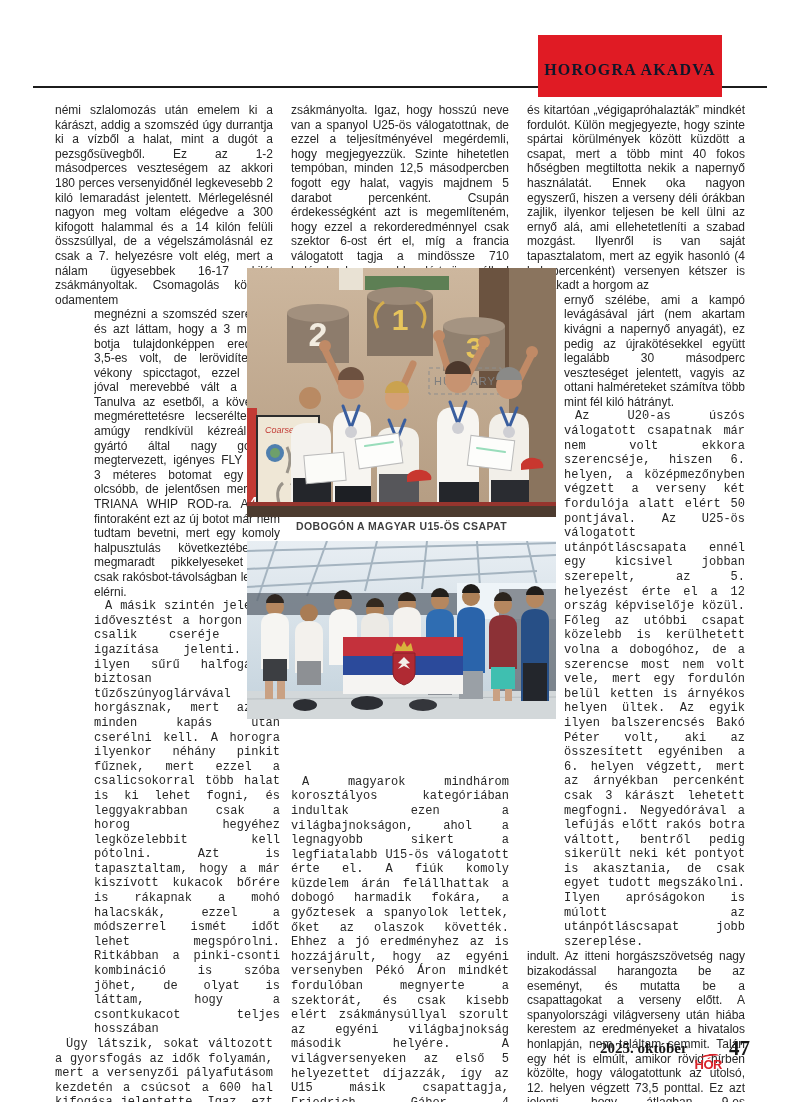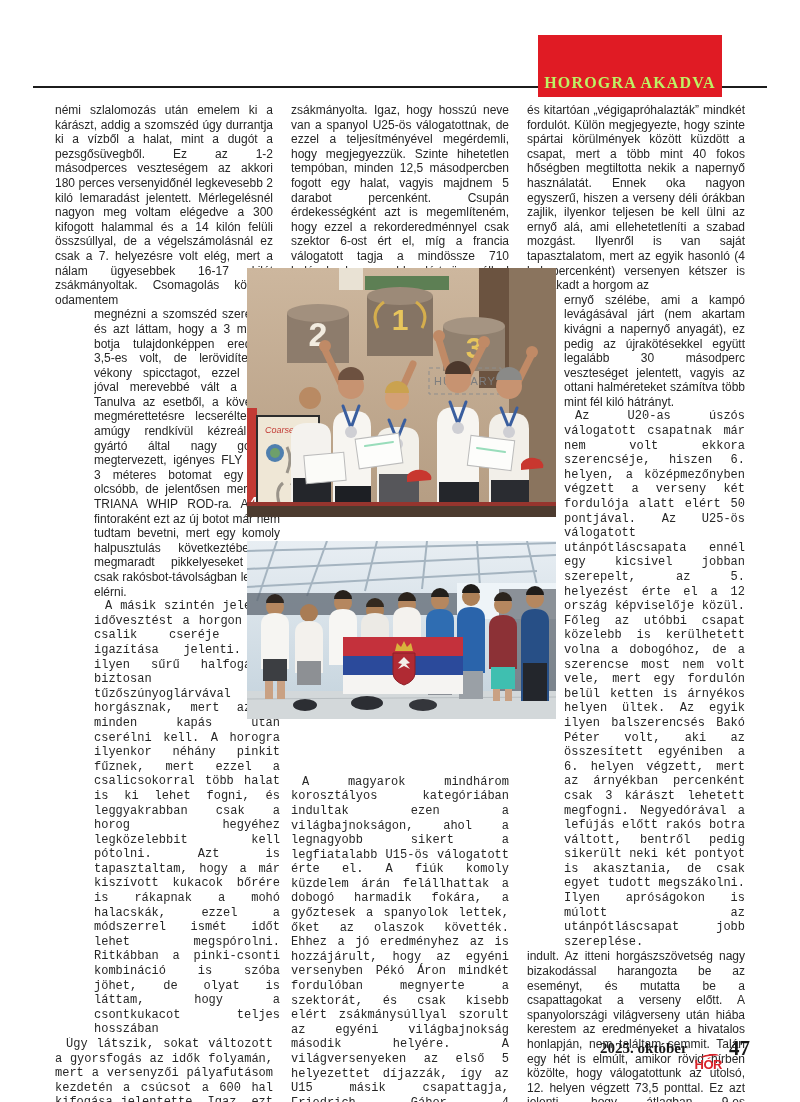--- a/index.html
+++ b/index.html
@@ -2,22 +2,22 @@
 <html lang="hu"><head>
 <meta charset="utf-8">
 <style>
   html,body{margin:0;padding:0;background:#ffffff;}
   #page{position:relative;width:800px;height:1102px;background:#ffffff;overflow:hidden;
         font-family:"Liberation Sans",sans-serif;color:#262626;}
   
   .rule{position:absolute;left:33px;top:86px;width:734px;height:2px;background:#1c1c1c;}
   .masthead{position:absolute;left:538px;top:35px;width:184px;height:62px;background:#e01b24;
             display:flex;align-items:flex-end;justify-content:center;}
-  .masthead-title{font-family:"Liberation Serif",serif;font-weight:bold;color:#bef264;
-                  font-size:16px;letter-spacing:1.2px;padding-bottom:5px;white-space:nowrap;}
+  .masthead-title{font-family:"Liberation Serif",serif;font-weight:bold;color:#0f172a;
+                  font-size:16px;letter-spacing:1.2px;padding-bottom:18px;white-space:nowrap;}
   
   .content{position:absolute;left:55px;top:103px;width:690px;display:flex;gap:18px;}
   .col{width:218px;flex:0 0 218px;font-size:12px;line-height:14.6px;text-align:justify;}
   .col p{margin:0;}
   .col p.ind{text-indent:11px;font-family:Liberation Mono, monospace;}
   .block{overflow:hidden;}
   .block.narrow-right{width:186px;margin-left:39px;}
   .block.narrow-left{width:181px;margin-left:37px;}
   
   .photo{position:absolute;left:247px;width:309px;overflow:hidden;background:#b9a48e;}
@@ -178,20 +178,21 @@
           <line x1="230" y1="180" x2="258" y2="184" stroke="#9db" stroke-width="2"></line>
         </g>
 
         <path d="M160 208 a12 8 0 0 1 24 4 l-24 2 z" fill="#c8372f"></path>
         <path d="M274 196 a11 8 0 0 1 22 4 l-22 2 z" fill="#c8372f"></path>
       </g>
       <rect x="0" y="238" width="309" height="11" fill="#4c3b2f"></rect>
       <rect x="0" y="234" width="309" height="4" fill="#96352e"></rect>
     </svg>
   </div>
+  <div class="caption caption1">DOBOGÓN A MAGYAR U15-ÖS CSAPAT</div>
 
   <div class="photo photo2">
     <svg width="309" height="178" viewBox="0 0 309 178">
       <defs>
         <linearGradient id="sky" x1="0" y1="0" x2="0" y2="1">
           <stop offset="0" stop-color="#e8eef3"></stop>
             <stop offset="1" stop-color="#c3d2dc"></stop>
         </linearGradient>
       </defs>
       <rect x="0" y="0" width="309" height="178" fill="url(#sky)"></rect>

